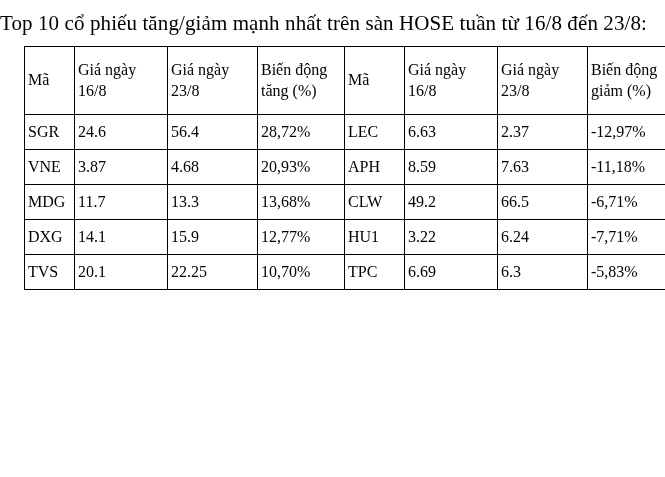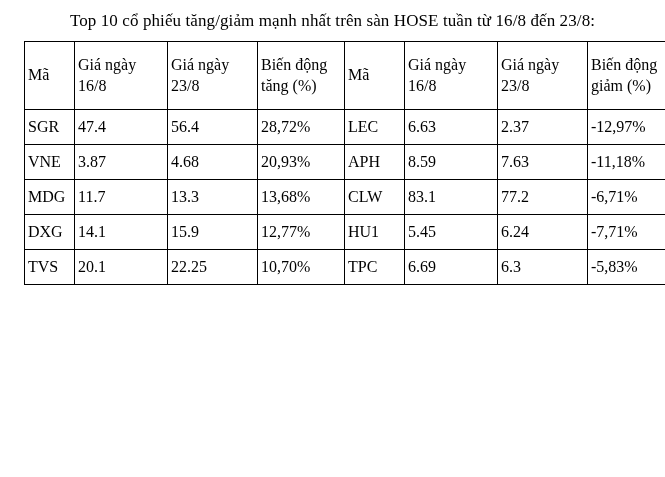--- a/index.html
+++ b/index.html
@@ -10,22 +10,21 @@
     color: #000000;
   }
   .page {
     width: 665px;
     height: 477px;
     background: #ffffff;
     overflow: hidden;
     box-sizing: border-box;
   }
   .title {
-    font-size: 17px;
-    text-align: center;
+    font-size: 21px;
     padding-top: 11px;
     padding-bottom: 10px;
     letter-spacing: 0.1px;
     white-space: nowrap;
   }
   table.stock-table {
     border-collapse: collapse;
     table-layout: fixed;
     margin-left: 24px;
     width: 651px;
@@ -78,21 +77,21 @@
         <th>Biến động tăng (%)</th>
         <th>Mã</th>
         <th>Giá ngày 16/8</th>
         <th>Giá ngày 23/8</th>
         <th>Biến động giảm (%)</th>
       </tr>
     </thead>
     <tbody>
         <tr class="data-row">
           <td>SGR</td>
-          <td>47.4</td>
+          <td>24.6</td>
           <td>56.4</td>
           <td>28,72%</td>
           <td>LEC</td>
           <td>6.63</td>
           <td>2.37</td>
           <td>-12,97%</td>
         </tr>
         <tr class="data-row">
           <td>VNE</td>
           <td>3.87</td>
@@ -102,31 +101,31 @@
           <td>8.59</td>
           <td>7.63</td>
           <td>-11,18%</td>
         </tr>
         <tr class="data-row">
           <td>MDG</td>
           <td>11.7</td>
           <td>13.3</td>
           <td>13,68%</td>
           <td>CLW</td>
-          <td>83.1</td>
-          <td>77.2</td>
+          <td>49.2</td>
+          <td>66.5</td>
           <td>-6,71%</td>
         </tr>
         <tr class="data-row">
           <td>DXG</td>
           <td>14.1</td>
           <td>15.9</td>
           <td>12,77%</td>
           <td>HU1</td>
-          <td>5.45</td>
+          <td>3.22</td>
           <td>6.24</td>
           <td>-7,71%</td>
         </tr>
         <tr class="data-row">
           <td>TVS</td>
           <td>20.1</td>
           <td>22.25</td>
           <td>10,70%</td>
           <td>TPC</td>
           <td>6.69</td>

